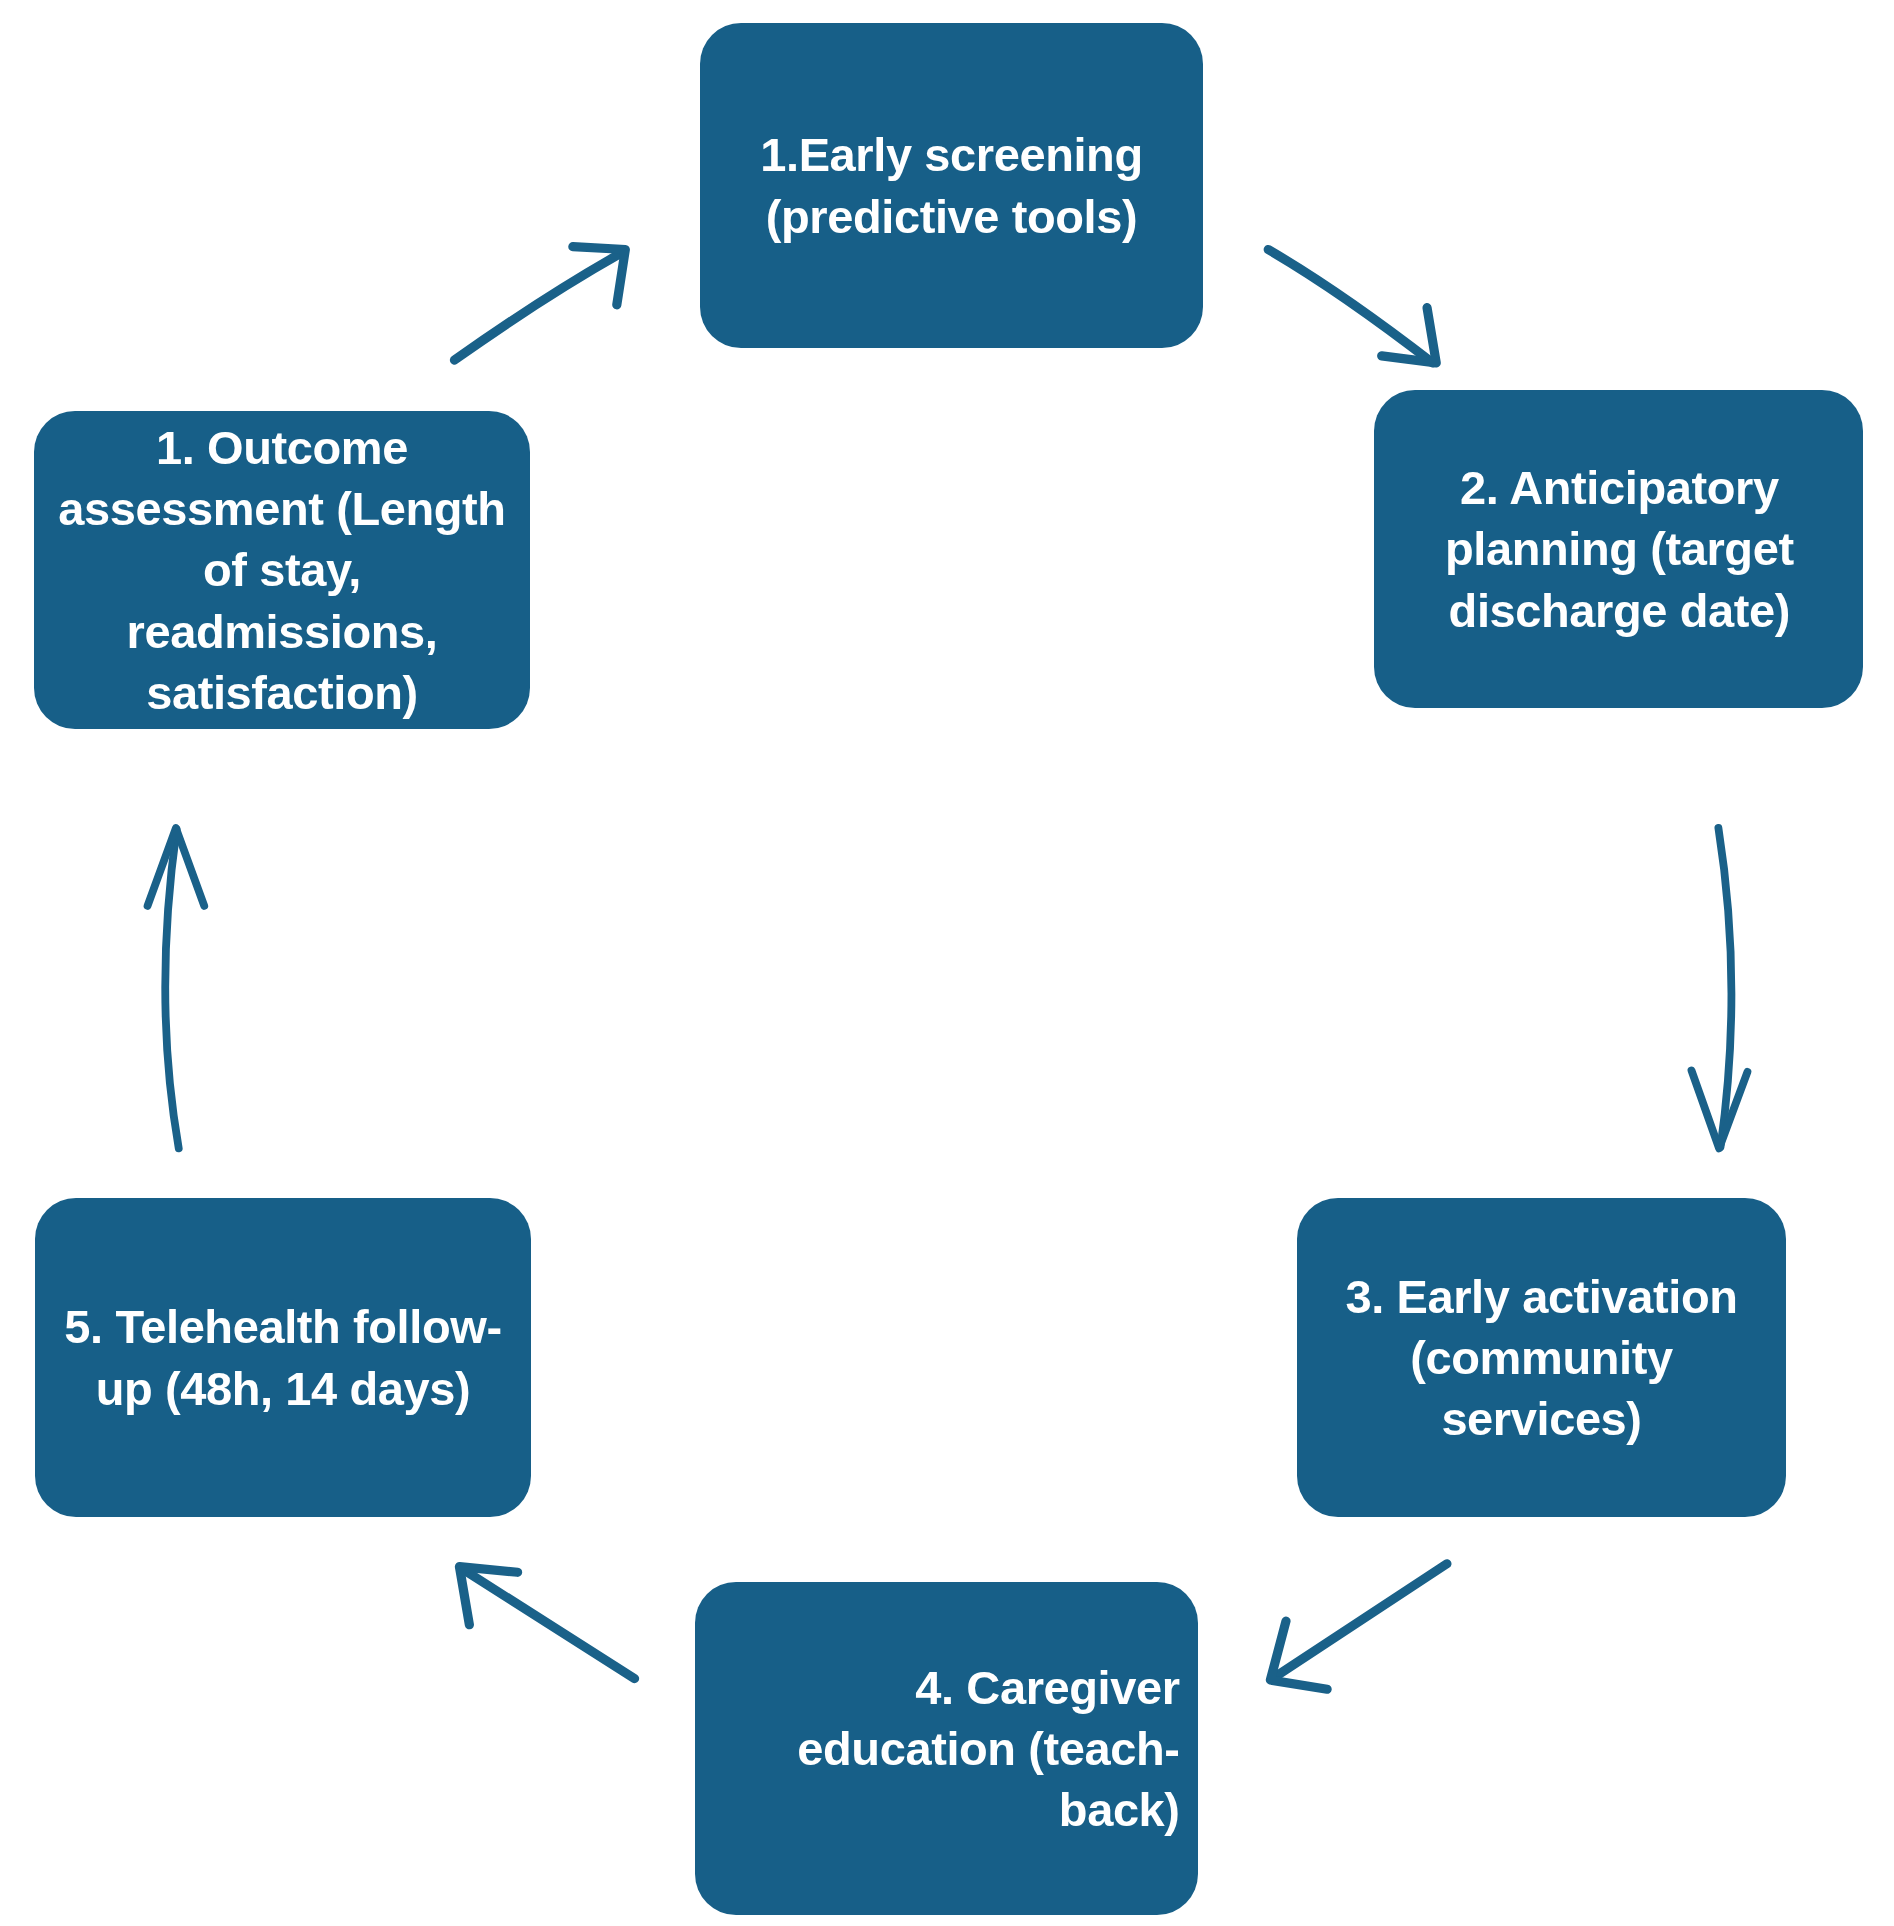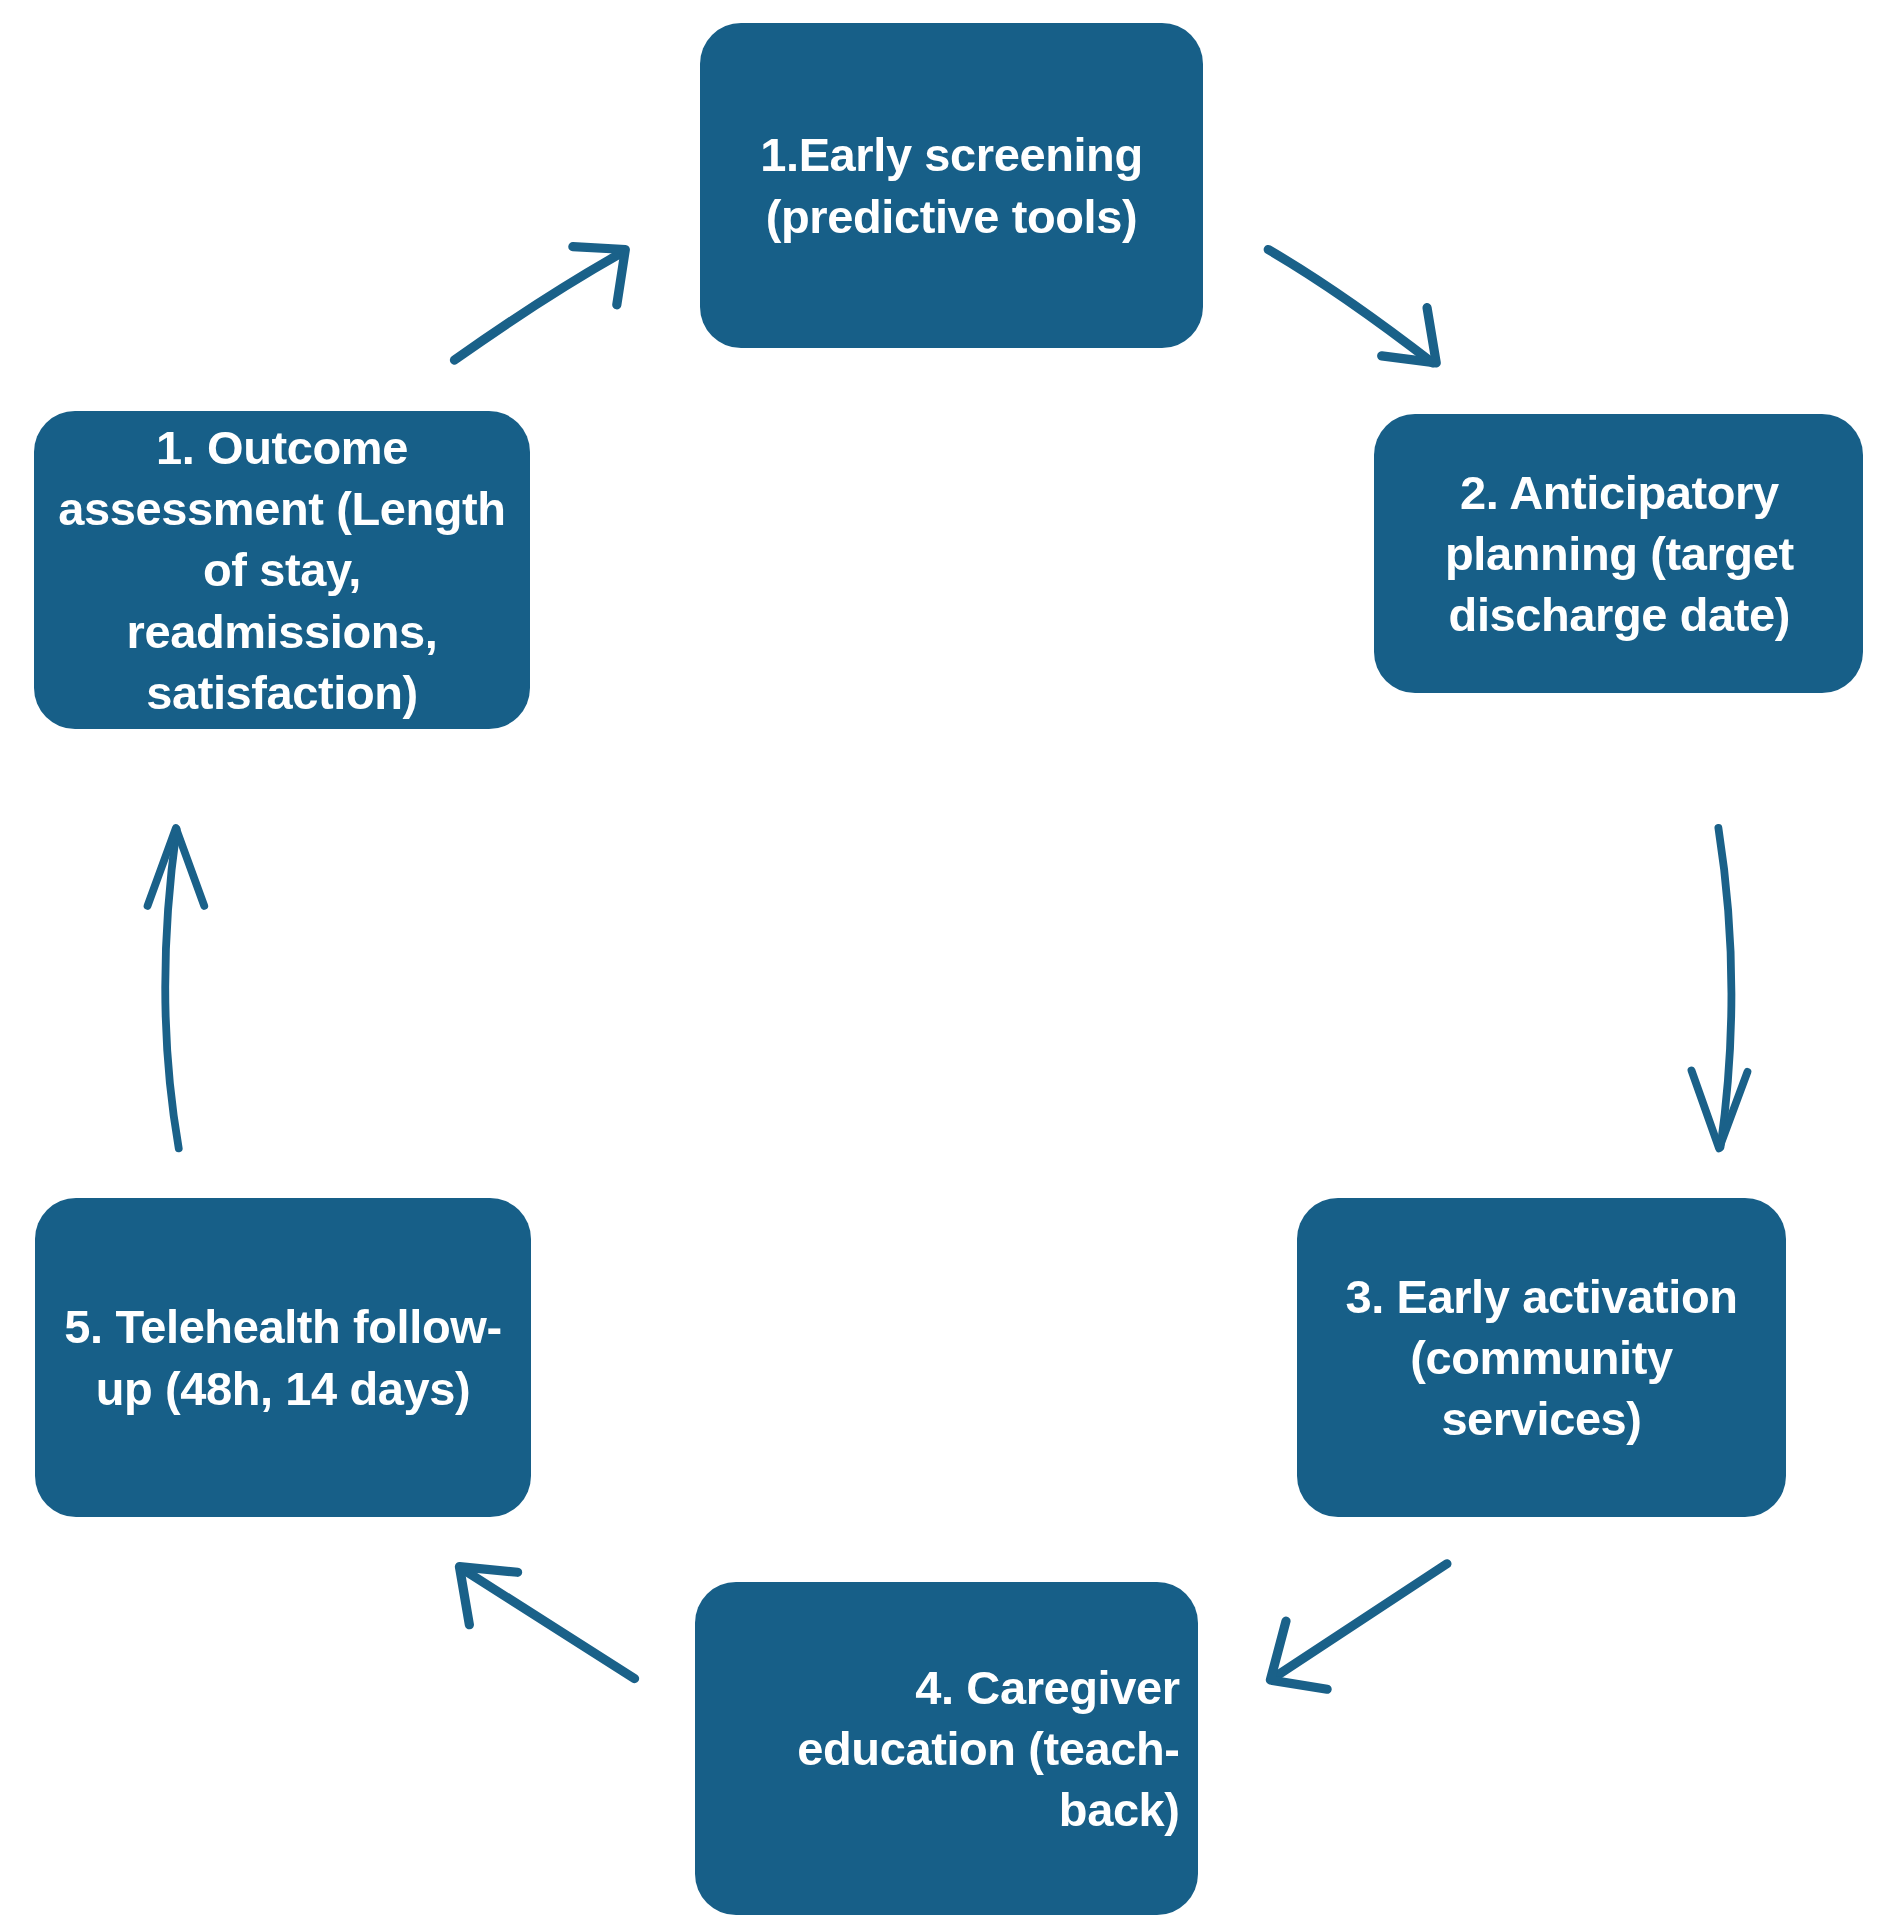--- a/index.html
+++ b/index.html
@@ -44,21 +44,21 @@
     padding: 12.8px 18.4px;
   }
   .node .label {
     display: block;
     width: 100%;
     white-space: pre-line;
   }
 
   
   #node-1 { left: 700px;  top: 23px;   width: 503px; height: 325px; }
-  #node-2 { left: 1374px; top: 414px;  width: 489px; height: 279px; padding-left: 20px; }
+  #node-2 { left: 1374px; top: 390px;  width: 489px; height: 318px; padding-left: 20px; }
   #node-3 { left: 1297px; top: 1198px; width: 489px; height: 319px; }
   #node-4 { left: 695px;  top: 1582px; width: 503px; height: 333px; text-align: right; }
   #node-5 { left: 35px;   top: 1198px; width: 496px; height: 319px; }
   #node-6 { left: 34px;   top: 411px;  width: 496px; height: 318px; }
 </style>
 </head>
 <body>
 
 <div id="stage">
 

